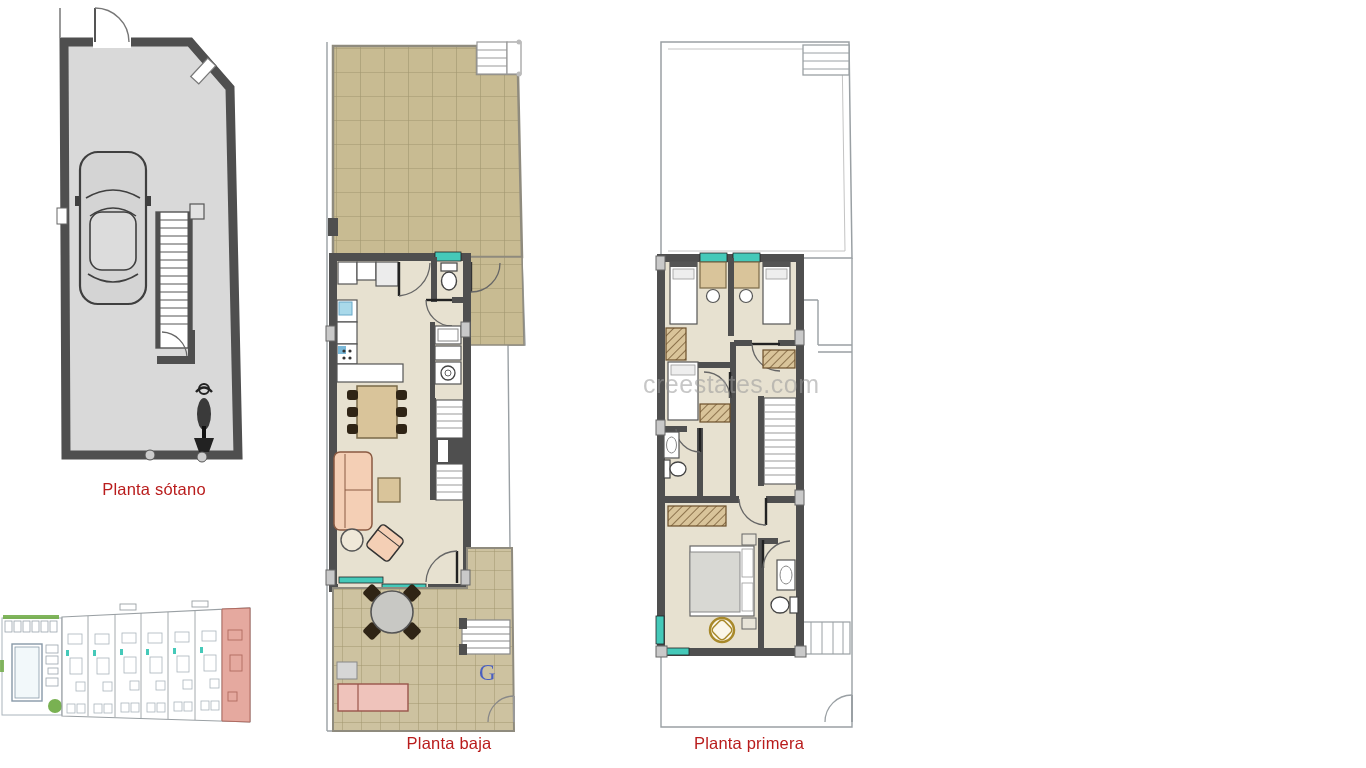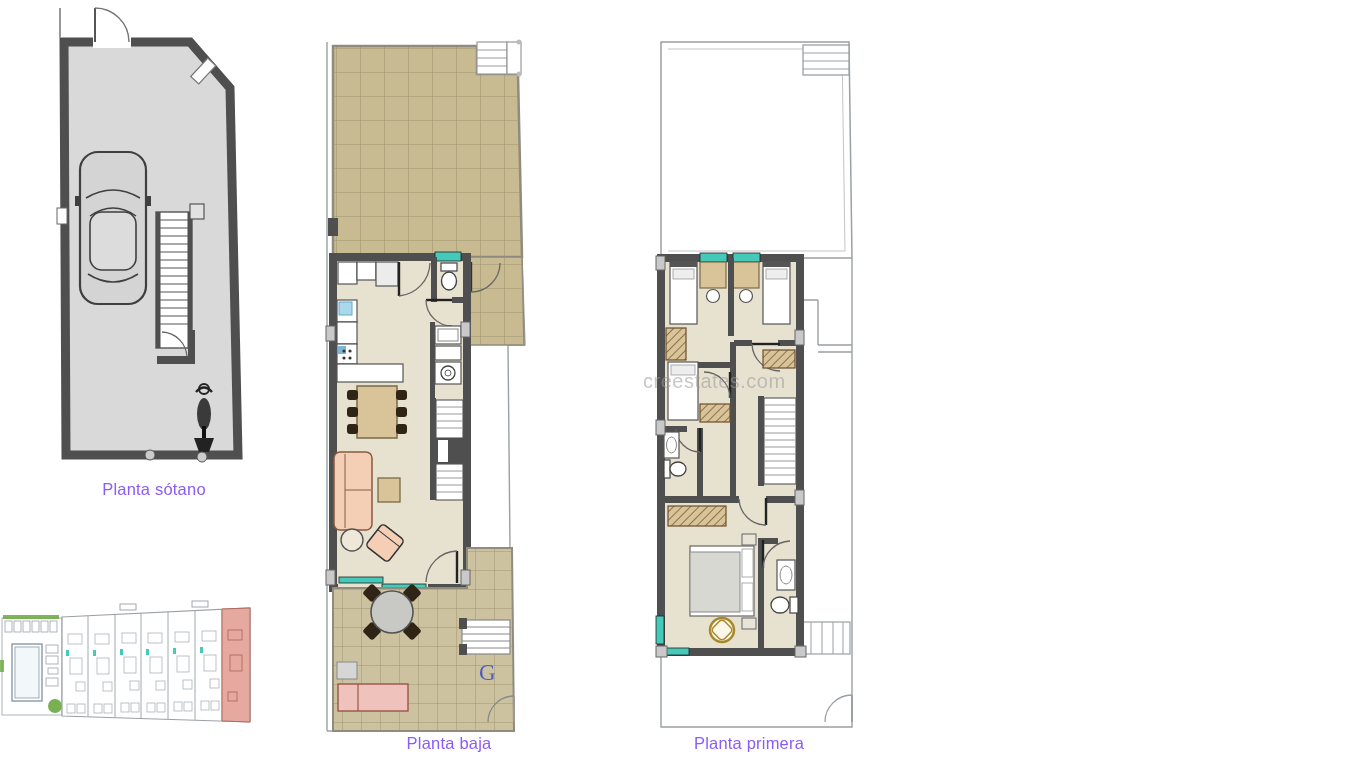--- a/index.html
+++ b/index.html
@@ -1,24 +1,24 @@
 <!DOCTYPE html>
 <html style="--wall: #4f4f4f; --thinWall: #8f8b7e; --thinLine: #9aa0a4; --basementFloor: #d9d9d9; --tile: #c8bb92; --tileLine: #a1966f; --patioTile: #cdc2a0; --interiorFloor: #e7e1d0; --furnitureTan: #d9c49a; --furnitureDark: #2f2415; --sofaPeach: #f4cfb5; --loungerPink: #efc3bb; --teal: #45c9b9; --sinkBlue: #a9d9ea; --bedGray: #d8d8d3; --chairGold: #a8892a; --unitPink: #e5a99f; --unitPinkDark: #b06a60; --siteGreen: #6aa83f; --gMark: #4a5fc0; --watermarkGray: #9a9a9a; --labelText: #1c1c1c;"><head>
 <meta charset="utf-8">
 <style>
   html,body{margin:0;padding:0;background:#fff;}
   .sheet{position:relative;width:1366px;height:768px;background:#fff;overflow:hidden;
          font-family:"Liberation Sans",sans-serif;}
   .sheet svg{position:absolute;left:0;top:0;}
-  .plan-label{position:absolute;transform:translateX(-50%);font-size:16.5px;color:#8b5cf6;
+  .plan-label{position:absolute;transform:translateX(-50%);font-size:16.5px;color:#b91c1c;
               white-space:nowrap;letter-spacing:0.2px;}
   .label-basement{left:154px;top:480px;}
   .label-ground{left:409px;top:734px;margin-left:40px;}
   .label-first{left:749px;top:734px;}
-  .watermark{position:absolute;left:643px;top:370px;font-size:20px;color:var(--watermarkGray,#9a9a9a);
+  .watermark{position:absolute;left:643px;top:370px;font-size:25px;color:var(--watermarkGray,#9a9a9a);
              opacity:0.55;letter-spacing:0.5px;white-space:nowrap;}
   .g-mark{position:absolute;left:479px;top:660px;font-family:"Liberation Serif",serif;
           font-size:23px;color:var(--gMark,#4a5fc0);}
 </style>
 </head>
 <body>
 
 <div class="sheet">
 
 <svg width="1366" height="768" viewBox="0 0 1366 768">

